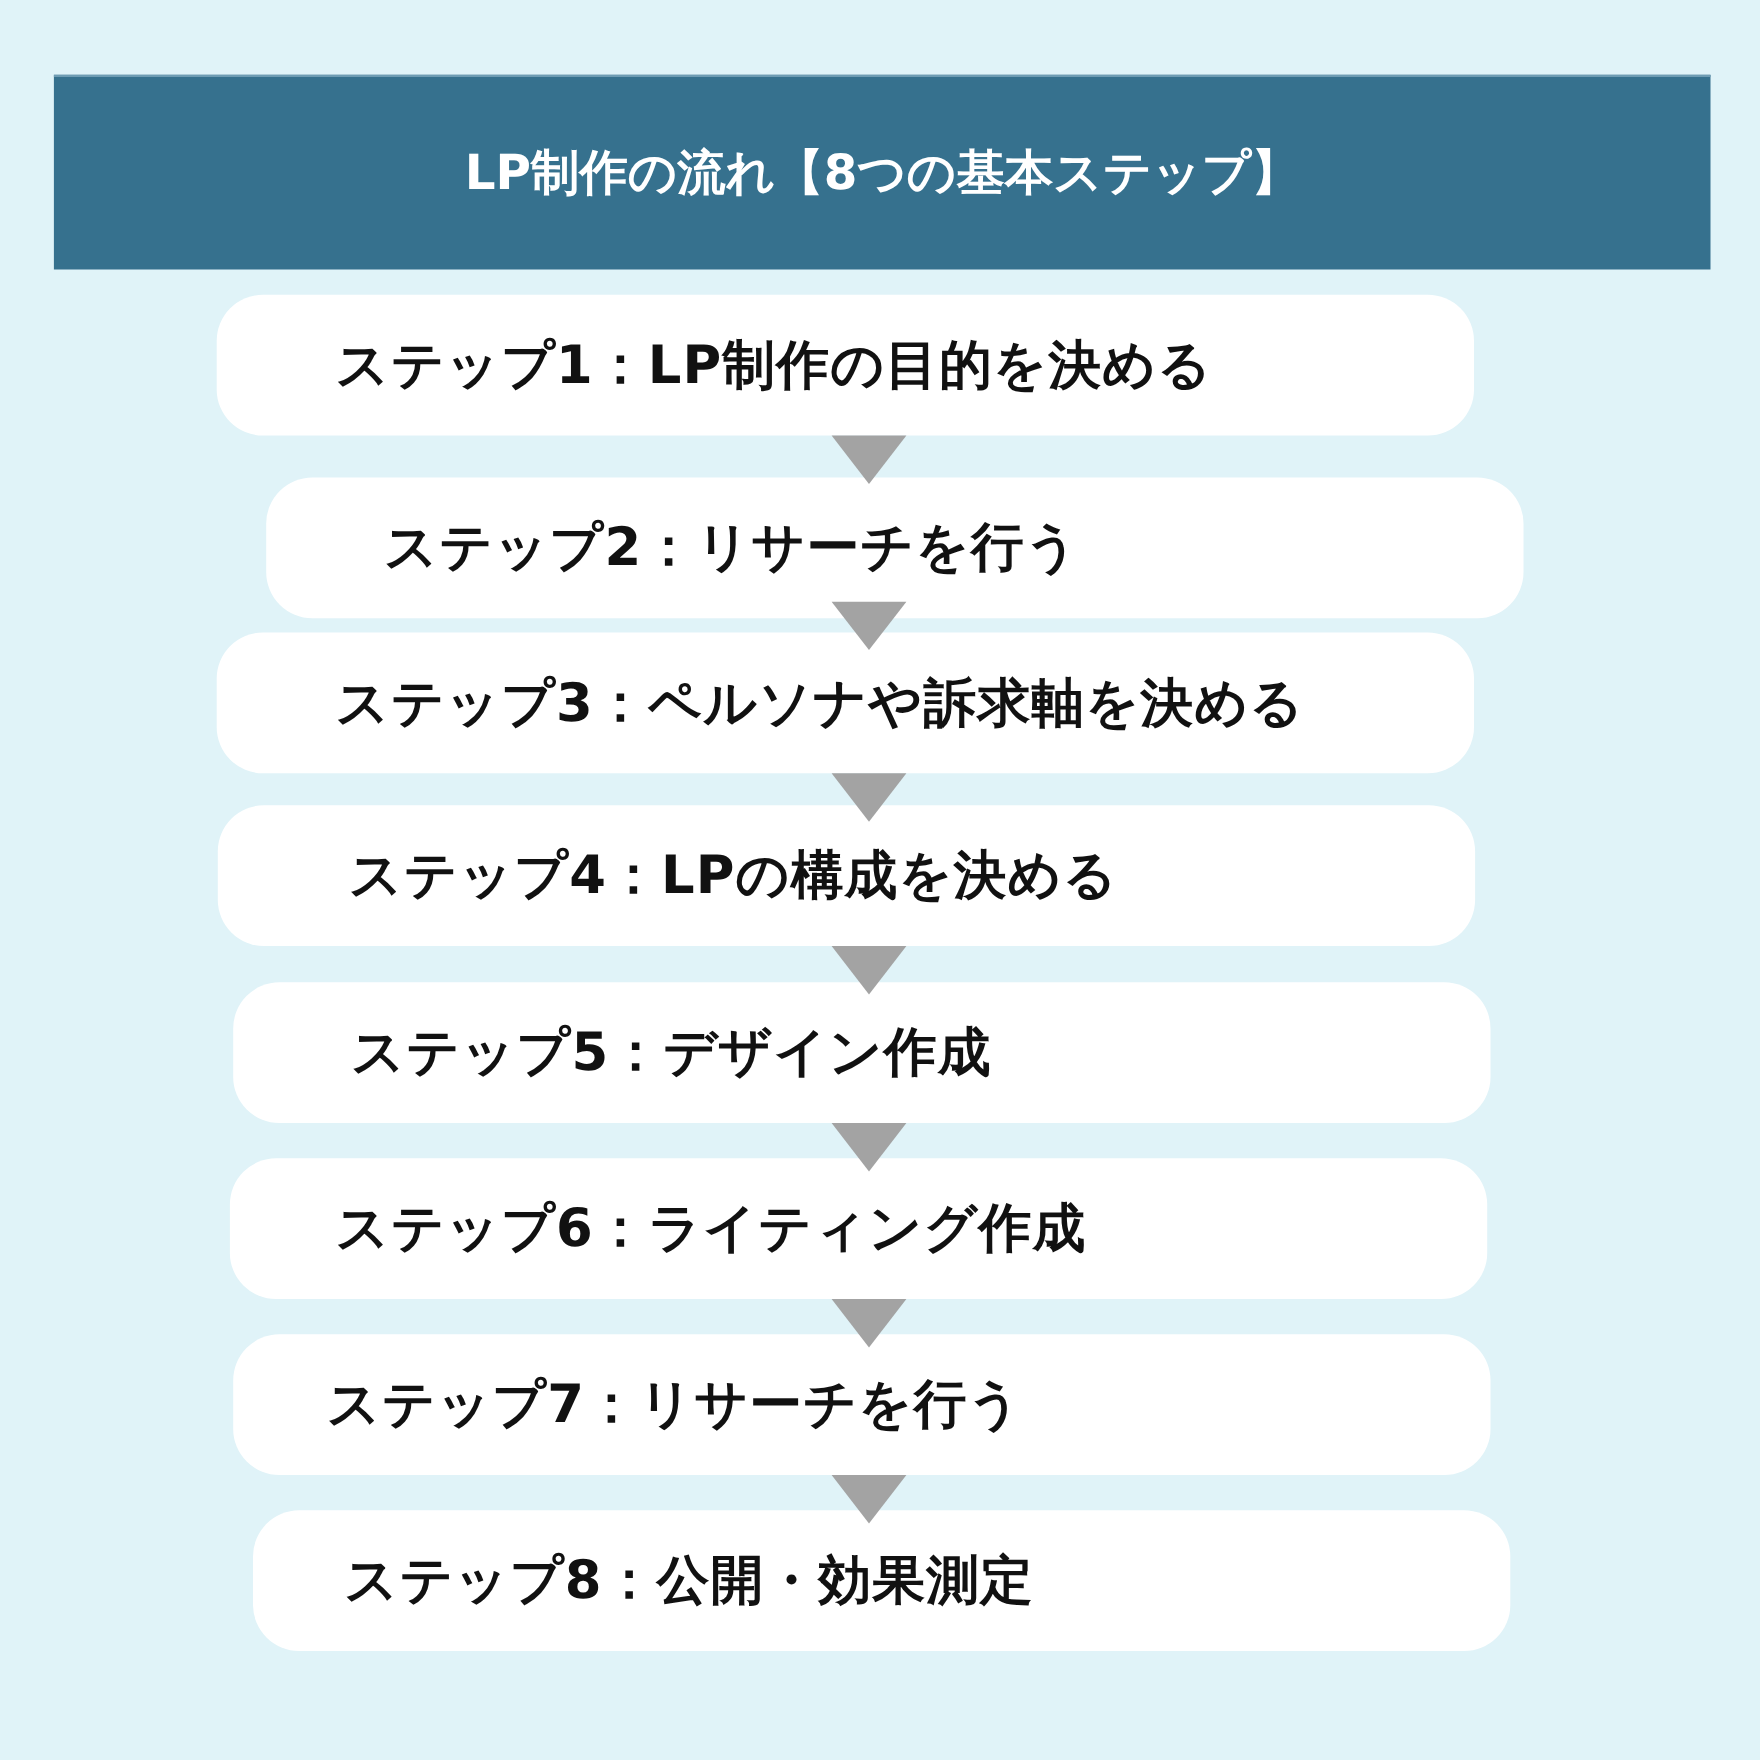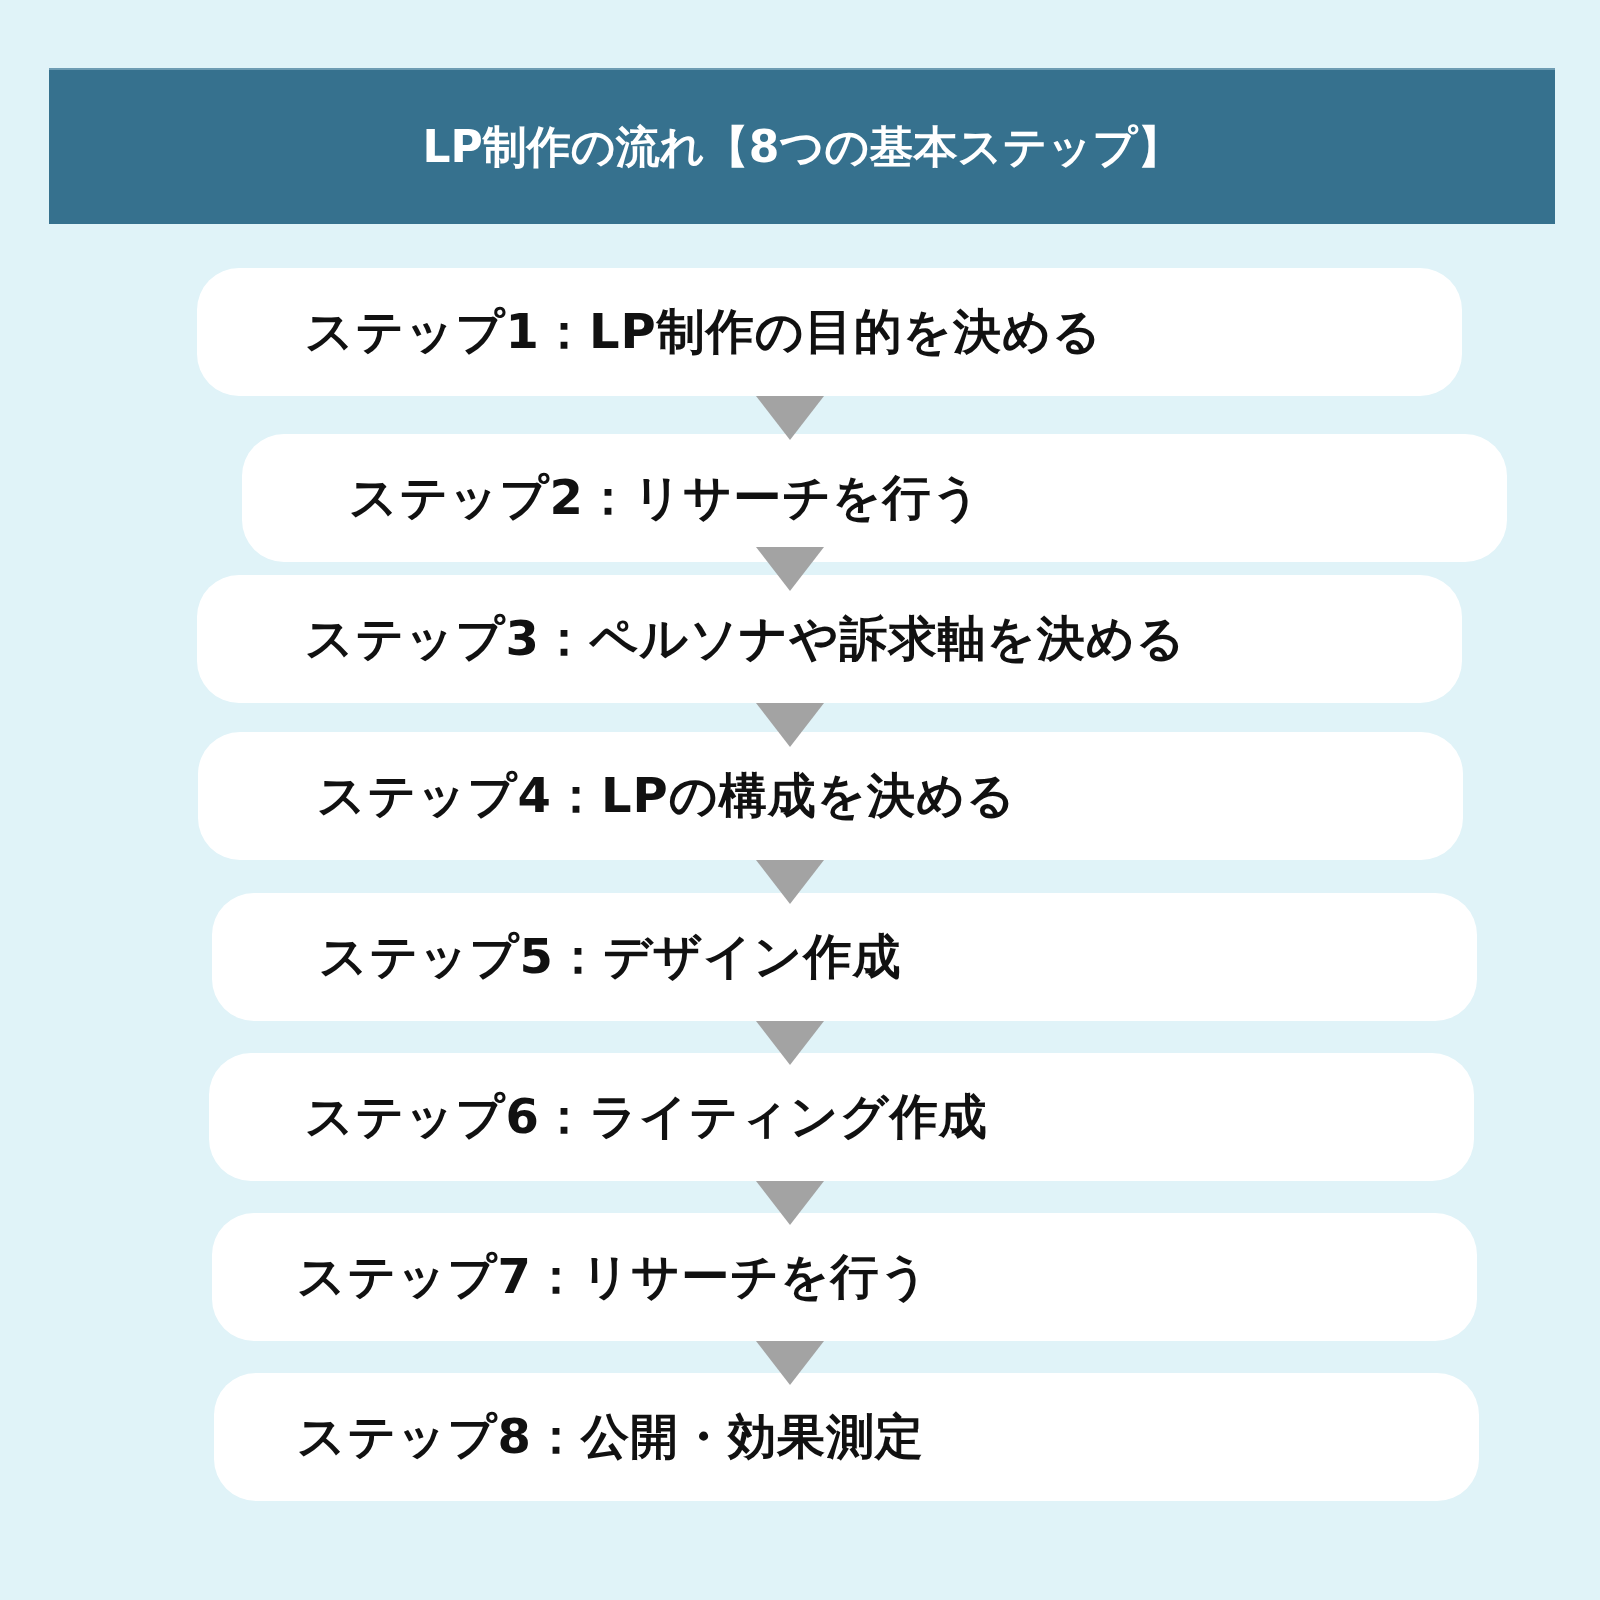--- a/index.html
+++ b/index.html
@@ -6,35 +6,35 @@
   body {
     width: 1600px; height: 1600px;
     background: #e0f3f8;
     position: relative;
     overflow: hidden;
     font-family: "DejaVu Sans", "Liberation Sans", sans-serif;
   }
   .header {
     position: absolute;
     left: 49px; top: 68px;
-    width: 1506px; height: 156px;
+    width: 1506px; height: 177px;
     background: #36718e;
     border-top: 2px solid #6e9cb3;
     box-sizing: border-box;
     display: flex; align-items: center; justify-content: center;
   }
   .header-title {
     color: #ffffff;
     font-weight: bold;
     font-size: 44px;
     letter-spacing: 0px;
   }
   .step-box {
     position: absolute;
-    width: 1265px; height: 128px;
+    width: 1143px; height: 128px;
     background: #ffffff;
     border-radius: 42px;
     box-sizing: border-box;
   }
   .step-label {
     position: absolute;
     top: 50%;
     transform: translateY(-50%);
     color: #111111;
     font-weight: bold;
@@ -86,15 +86,15 @@
 <div class="step-box" style="left:209px; top:1053px;padding-left:34px;">
   <span class="step-label" style="left:96px;">ステップ6：ライティング作成</span>
 </div>
 <div class="arrow" style="left:756px; top:1181px;"></div>
 
 <div class="step-box" style="left:212px; top:1213px;">
   <span class="step-label" style="left:85px;">ステップ7：リサーチを行う</span>
 </div>
 <div class="arrow" style="left:756px; top:1341px;"></div>
 
-<div class="step-box" style="left:214px; top:1373px;">
+<div class="step-box" style="left:230px; top:1373px;">
   <span class="step-label" style="left:83px;">ステップ8：公開・効果測定</span>
 </div>
 
 </body></html>

